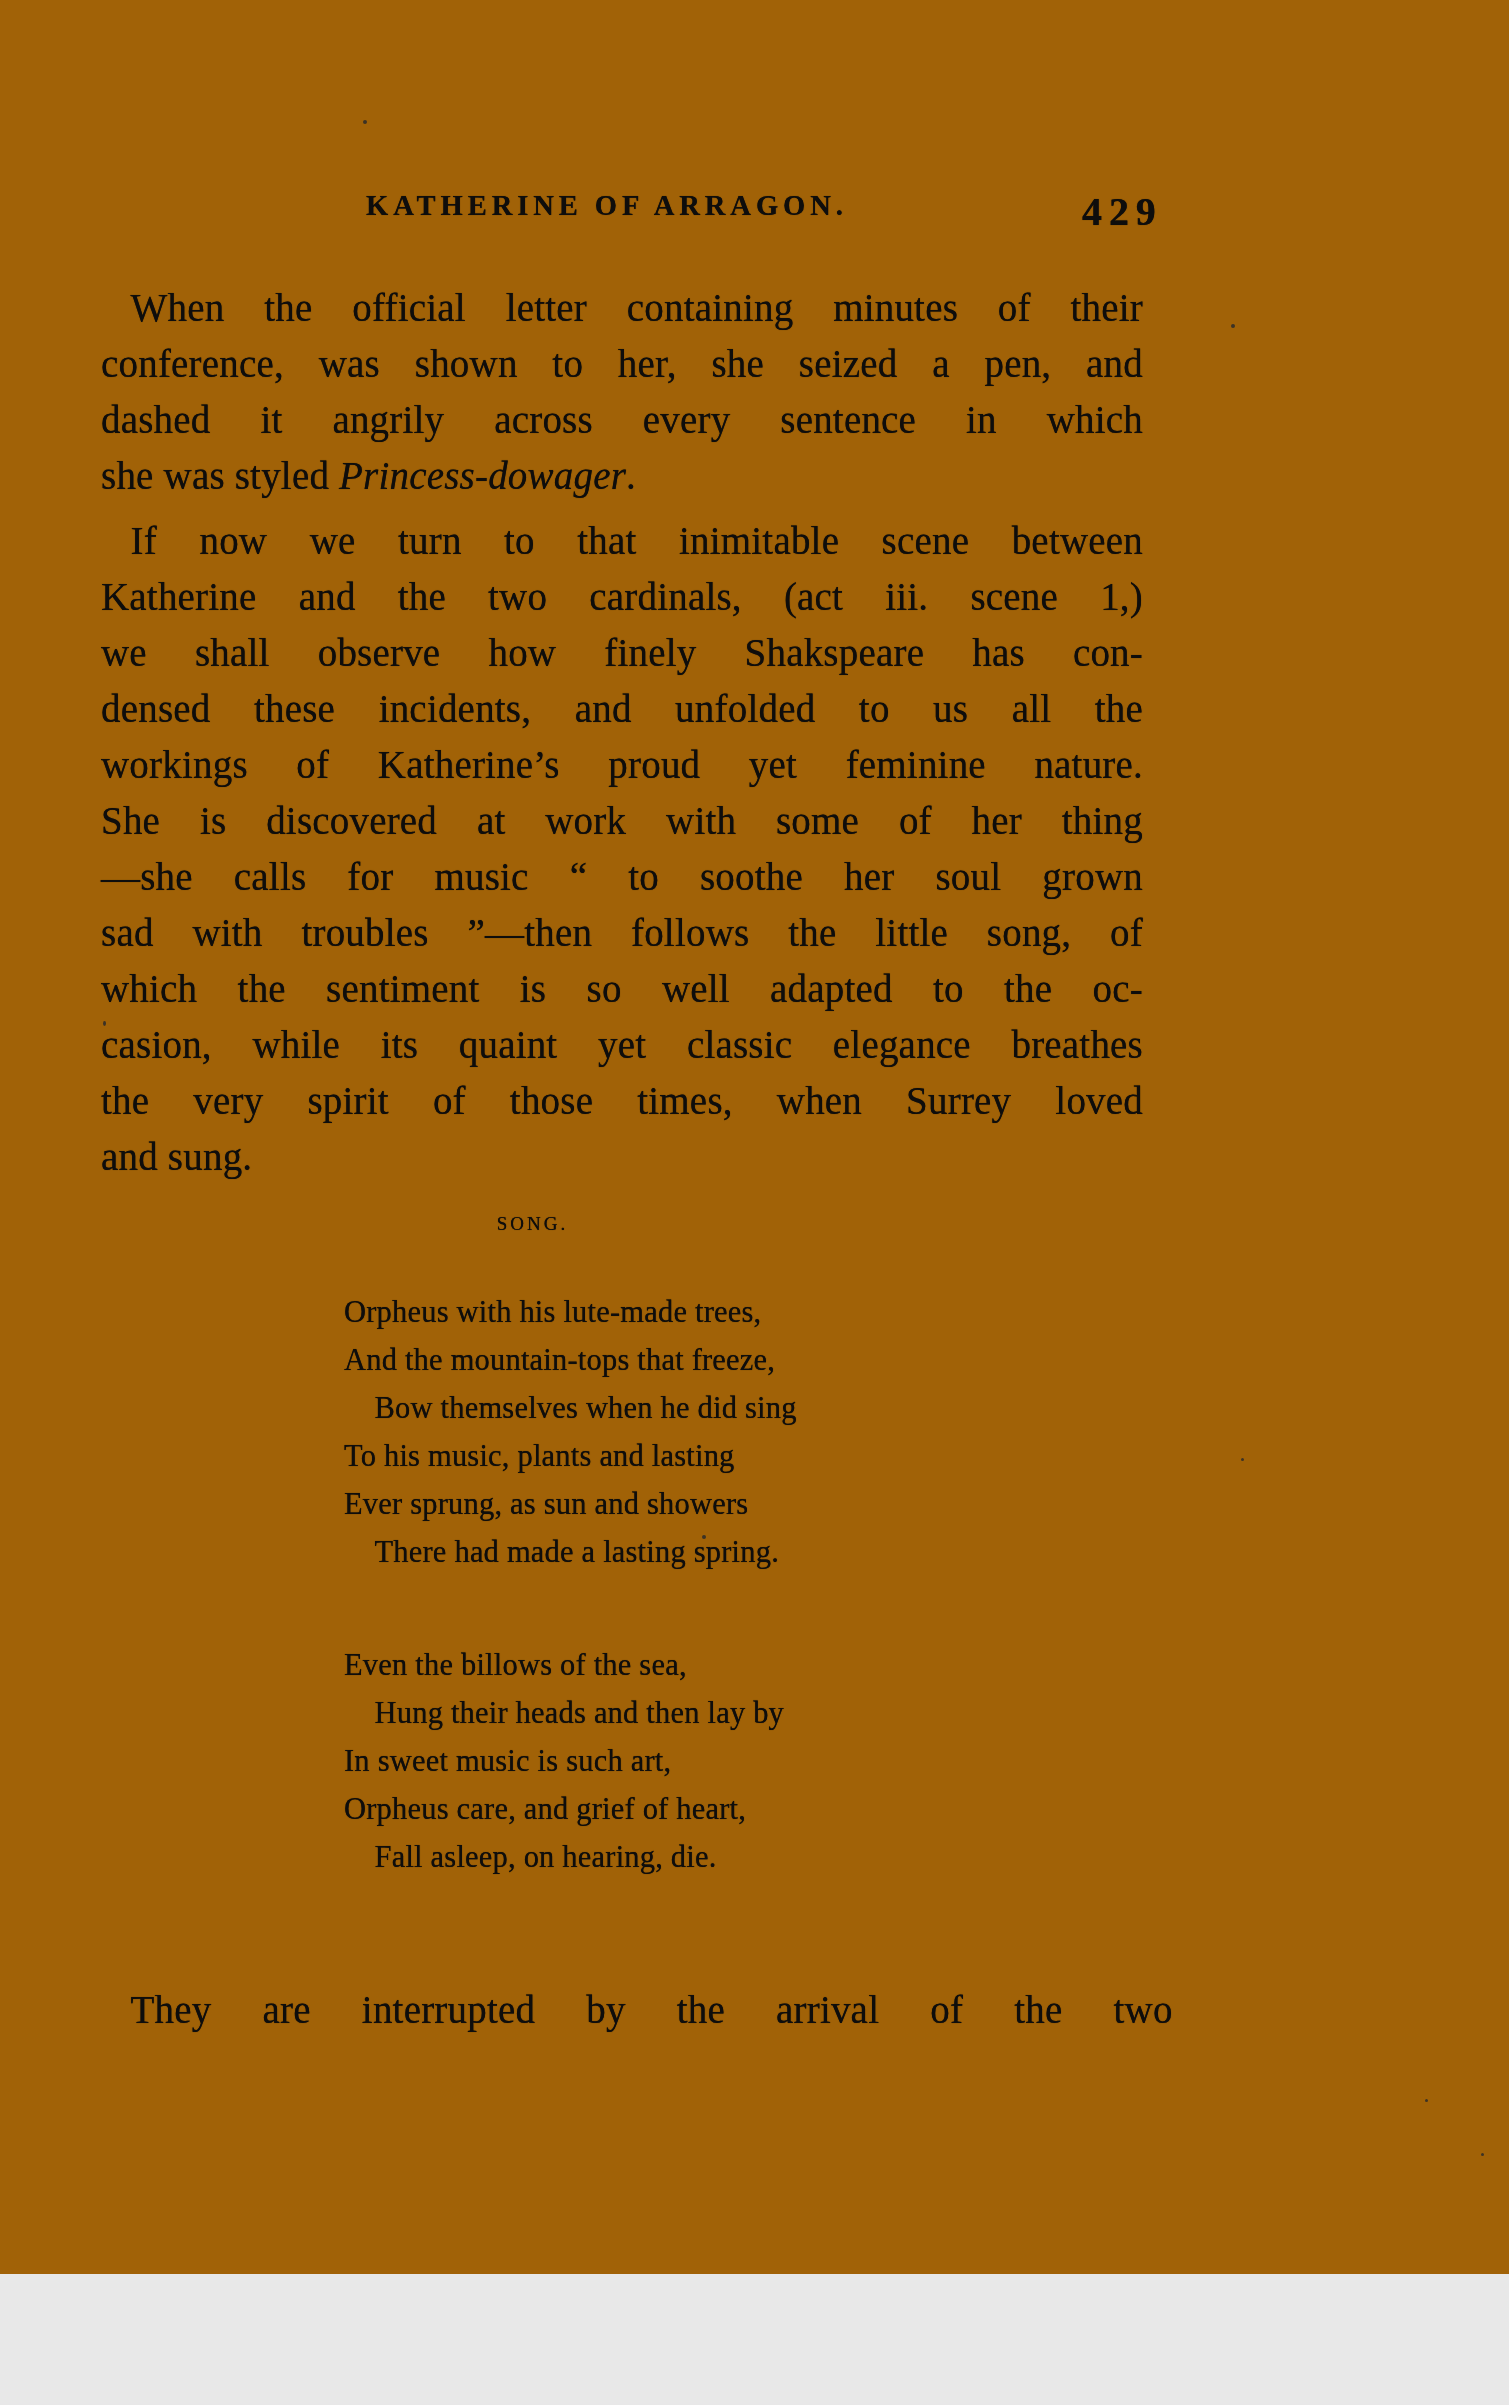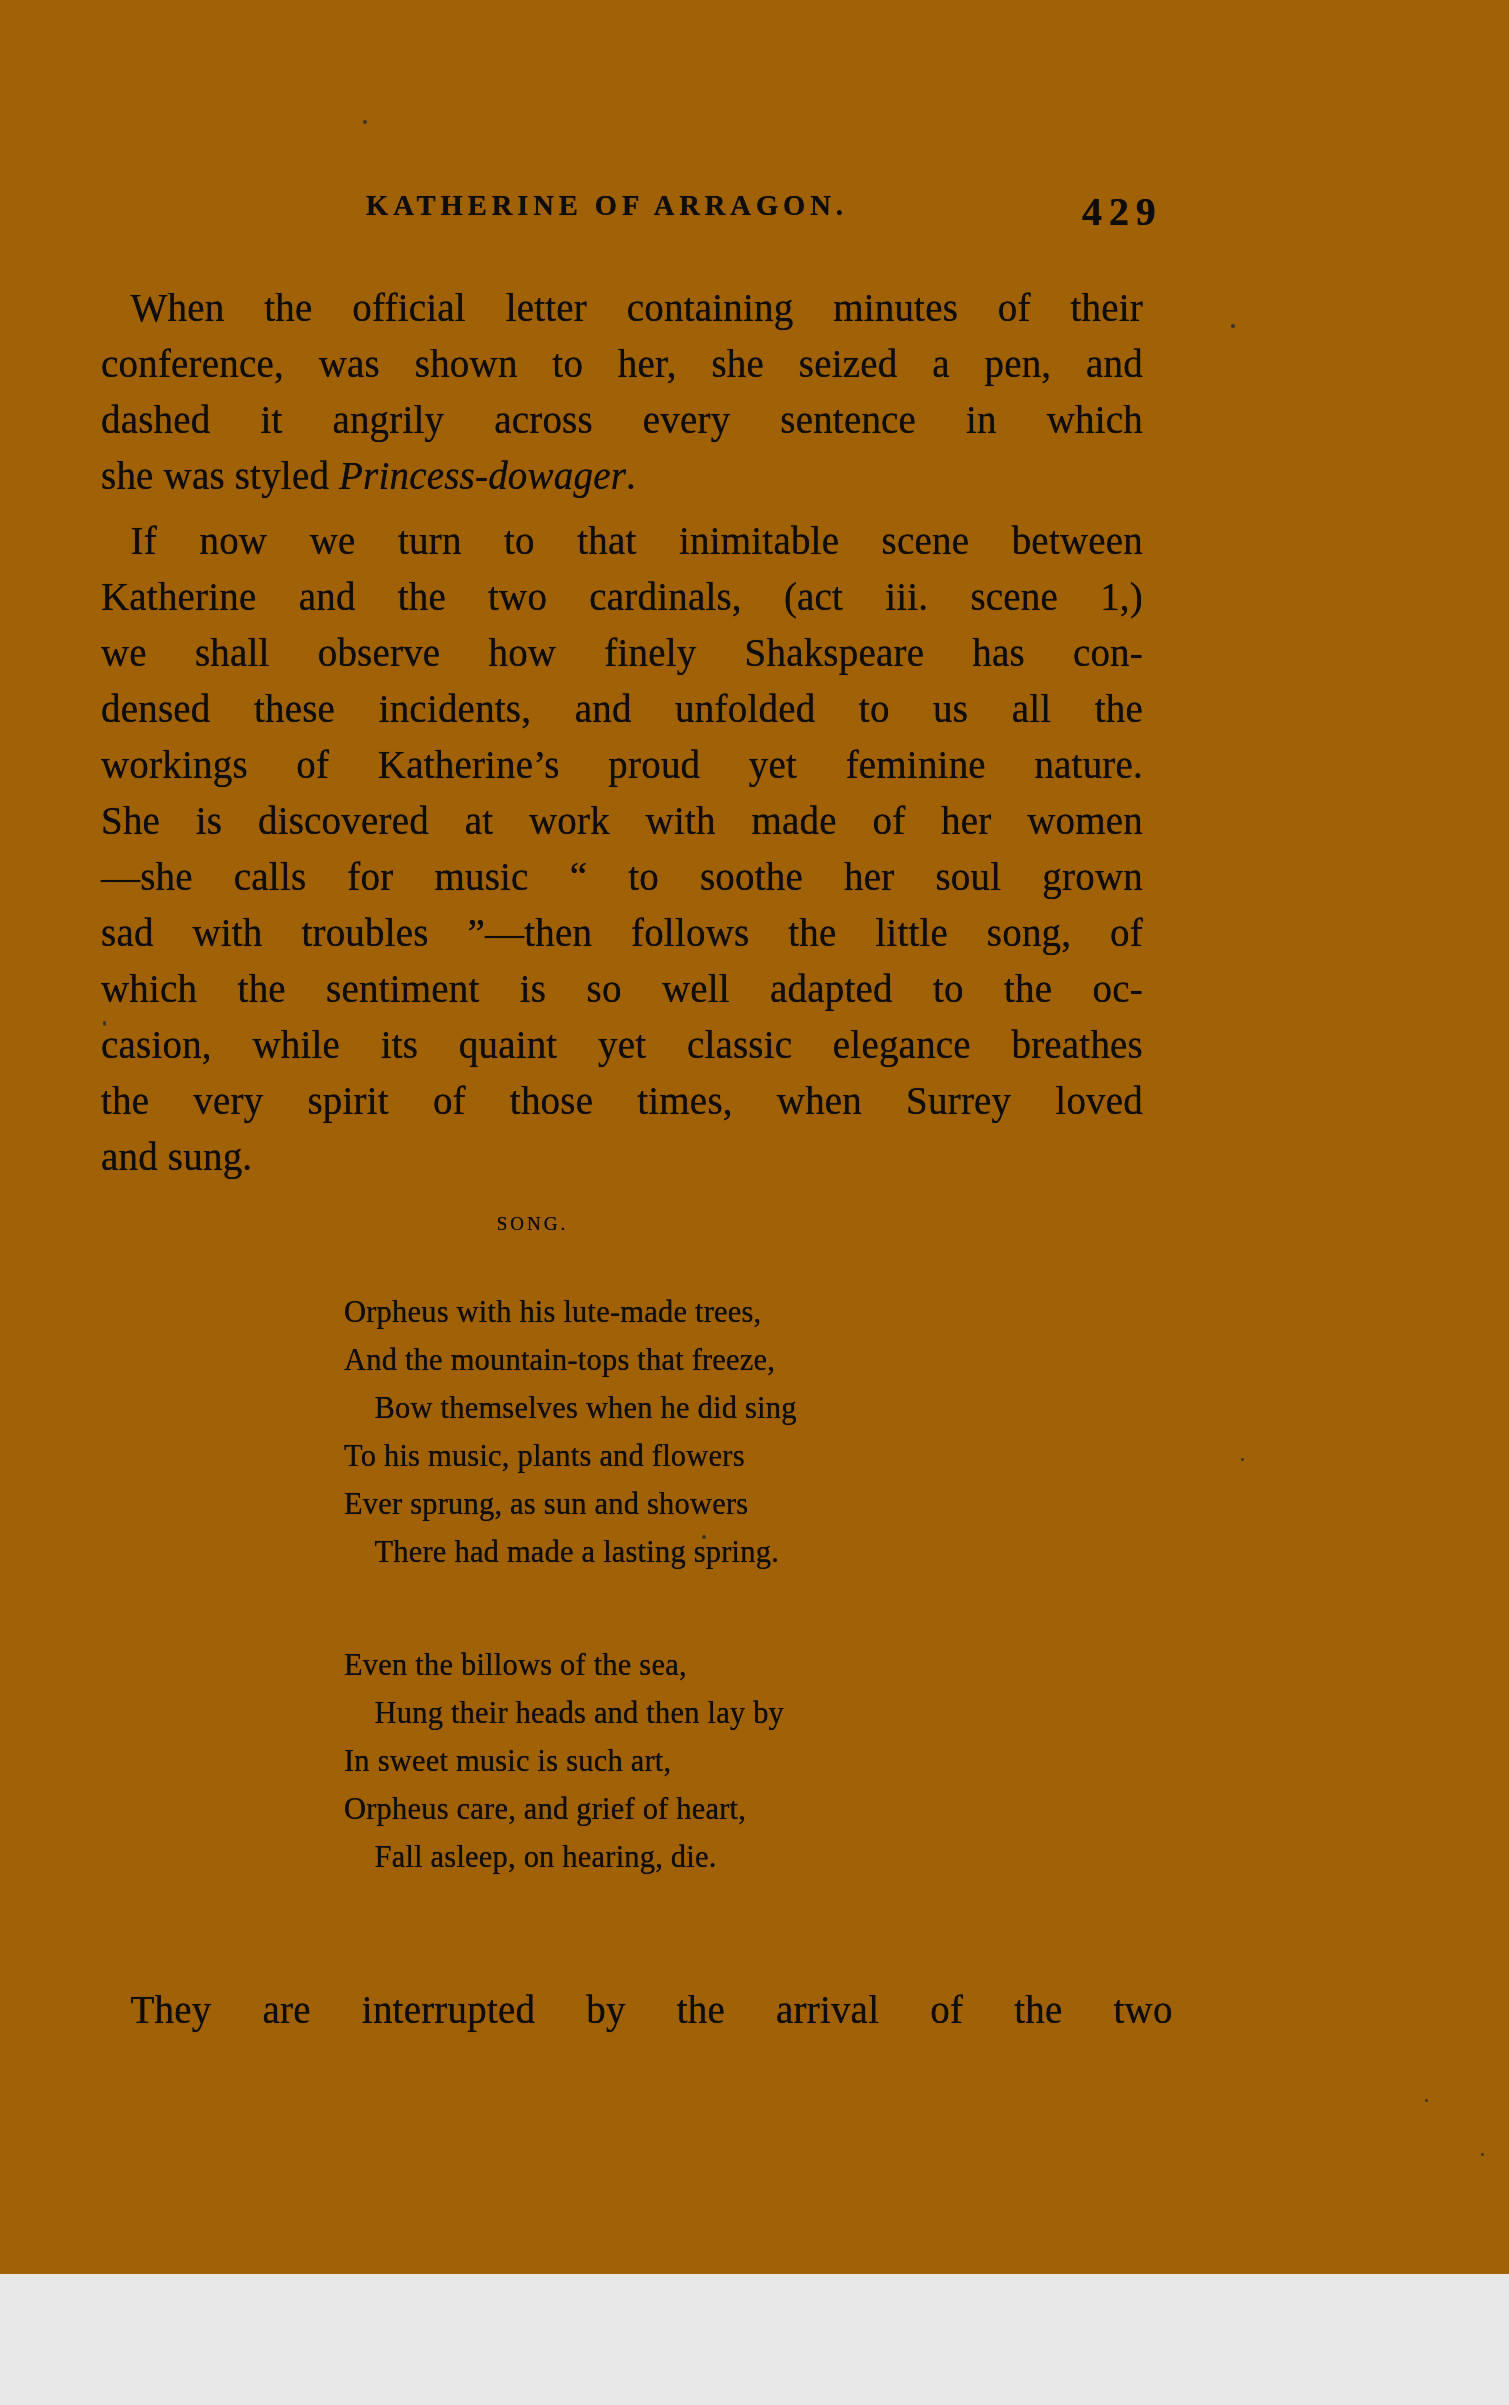--- a/index.html
+++ b/index.html
@@ -103,36 +103,36 @@
     <div class="jline">dashed it angrily across every sentence in which</div>
     <div class="lline"><span>she was styled </span><em>Princess-dowager</em><span>.</span></div>
   </div>
 
   <div class="para para2">
     <div class="jline first">If now we turn to that inimitable scene between</div>
     <div class="jline">Katherine and the two cardinals, (act iii. scene 1,)</div>
     <div class="jline">we shall observe how finely Shakspeare has con-</div>
     <div class="jline">densed these incidents, and unfolded to us all the</div>
     <div class="jline">workings of Katherine’s proud yet feminine nature.</div>
-    <div class="jline">She is discovered at work with made of her women</div>
+    <div class="jline">She is discovered at work with some of her thing</div>
     <div class="jline">—she calls for music “ to soothe her soul grown</div>
     <div class="jline">sad with troubles ”—then follows the little song, of</div>
     <div class="jline">which the sentiment is so well adapted to the oc-</div>
     <div class="jline">casion, while its quaint yet classic elegance breathes</div>
     <div class="jline">the very spirit of those times, when Surrey loved</div>
     <div class="lline">and sung.</div>
   </div>
 
   <div class="song-heading">SONG.</div>
 
   <div class="stanza stanza1">
     <div class="poem-line">Orpheus with his lute-made trees,</div>
     <div class="poem-line">And the mountain-tops that freeze,</div>
     <div class="poem-line indented">Bow themselves when he did sing</div>
-    <div class="poem-line">To his music, plants and flowers</div>
+    <div class="poem-line">To his music, plants and lasting</div>
     <div class="poem-line">Ever sprung, as sun and showers</div>
     <div class="poem-line indented">There had made a lasting spring.</div>
   </div>
 
   <div class="stanza stanza2">
     <div class="poem-line">Even the billows of the sea,</div>
     <div class="poem-line indented">Hung their heads and then lay by</div>
     <div class="poem-line">In sweet music is such art,</div>
     <div class="poem-line">Orpheus care, and grief of heart,</div>
     <div class="poem-line indented">Fall asleep, on hearing, die.</div>

